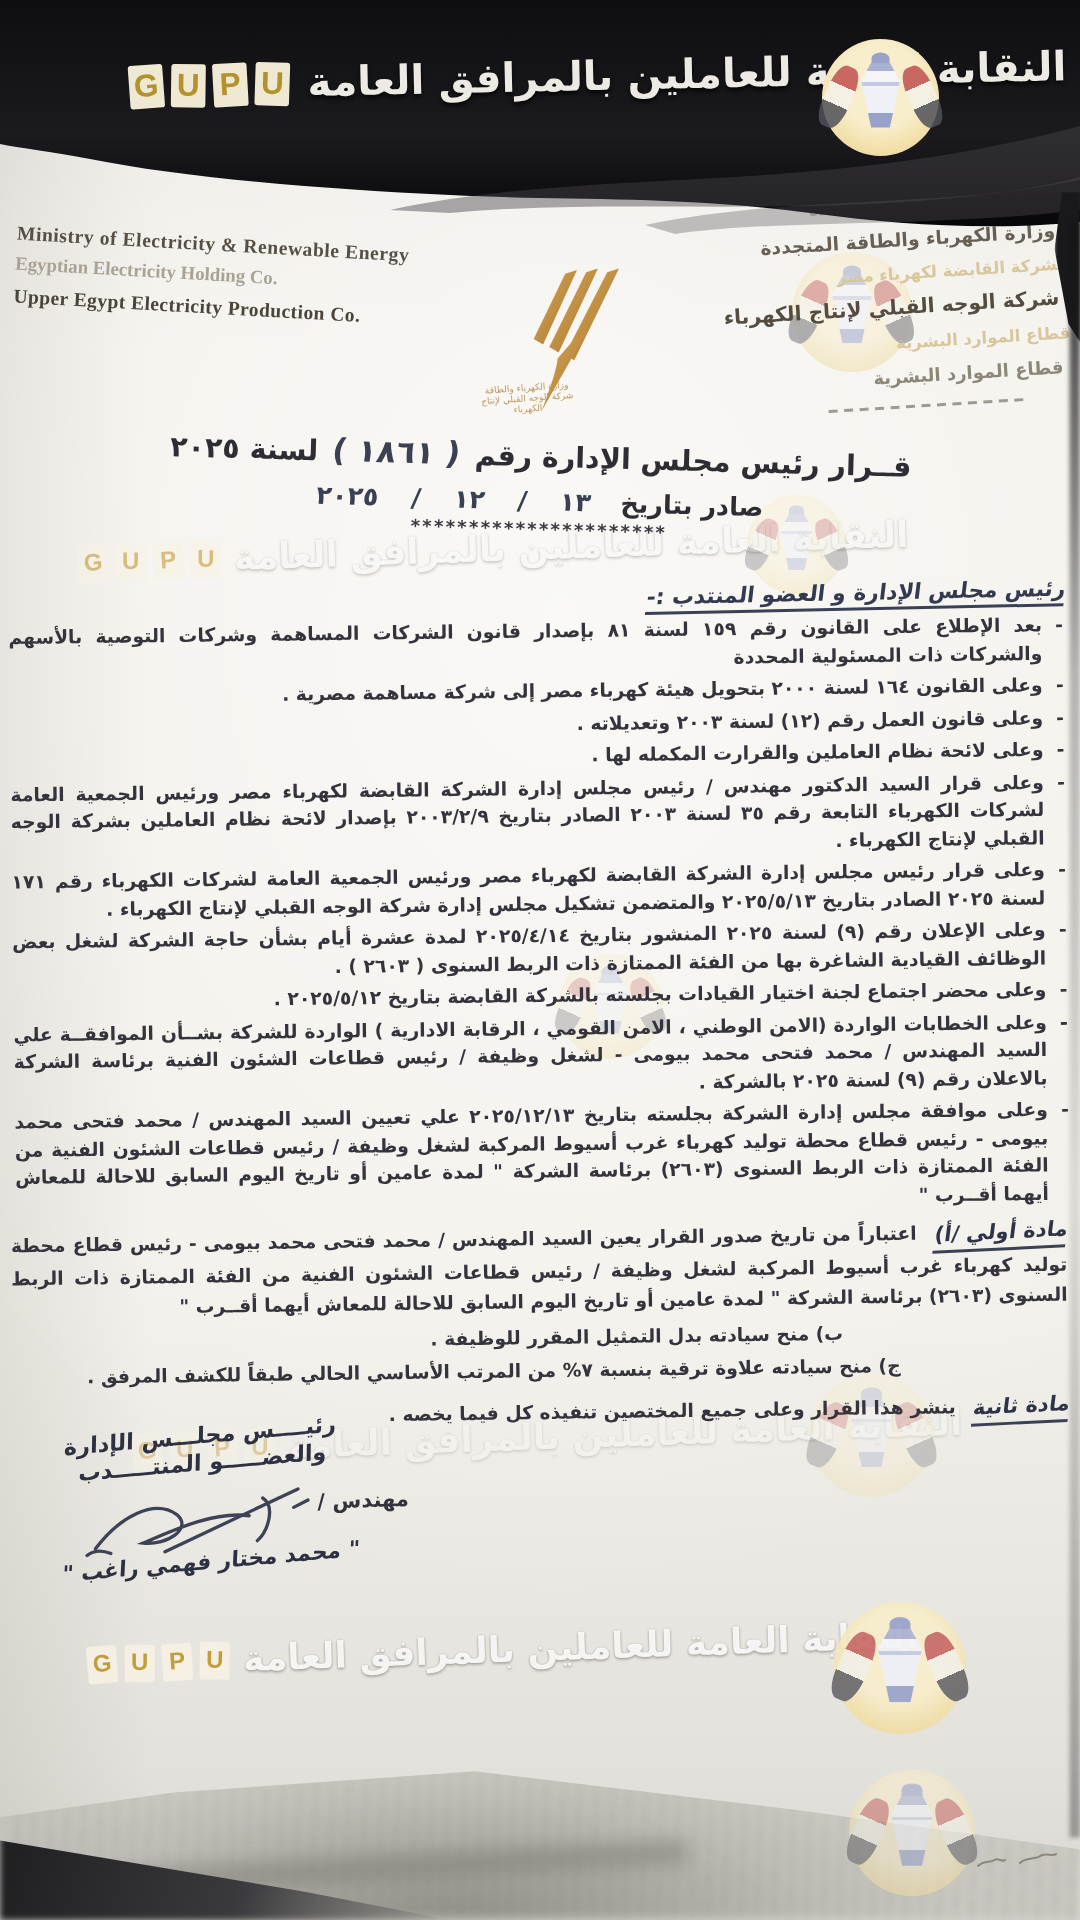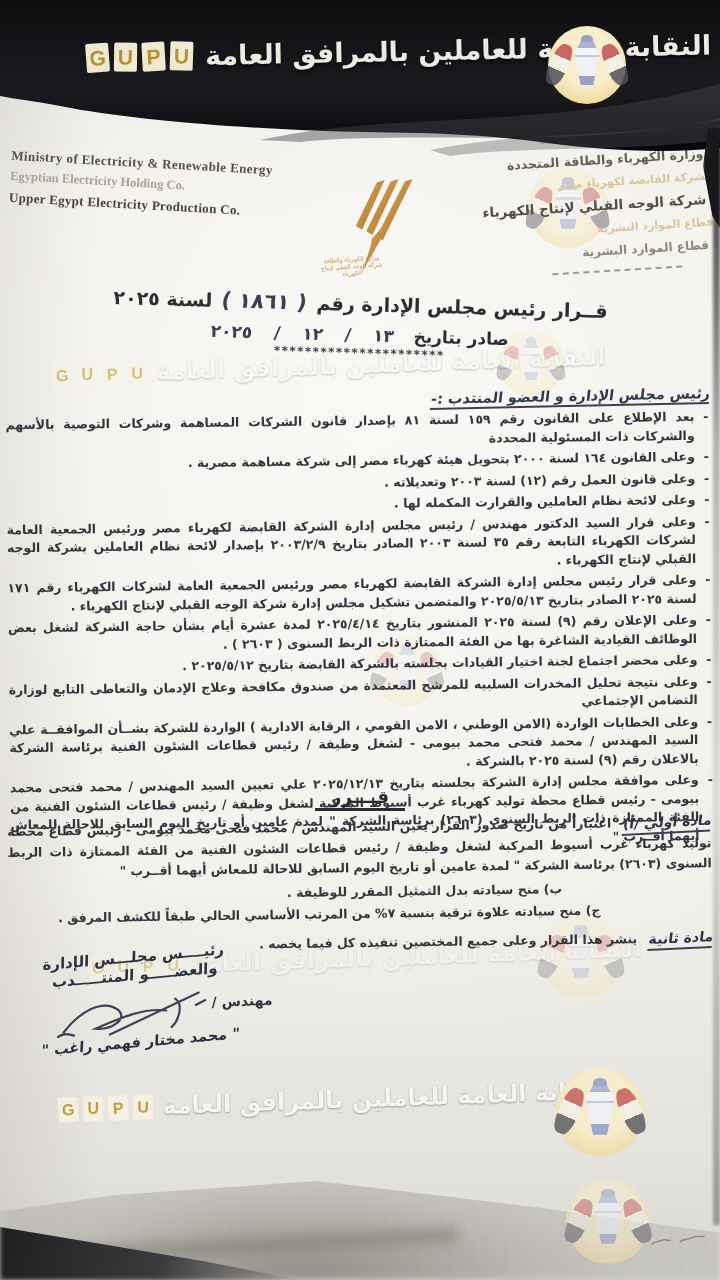--- a/index.html
+++ b/index.html
@@ -284,28 +284,25 @@
 
   <ul class="clauses">
     <li><span class="dash">-</span><span>بعد الإطلاع على القانون رقم ١٥٩ لسنة ٨١ بإصدار قانون الشركات المساهمة وشركات التوصية بالأسهم والشركات ذات المسئولية المحددة</span></li>
     <li><span class="dash">-</span><span>وعلى القانون ١٦٤ لسنة ٢٠٠٠ بتحويل هيئة كهرباء مصر إلى شركة مساهمة مصرية .</span></li>
     <li><span class="dash">-</span><span>وعلى قانون العمل رقم (١٢) لسنة ٢٠٠٣ وتعديلاته .</span></li>
     <li><span class="dash">-</span><span>وعلى لائحة نظام العاملين والقرارت المكمله لها .</span></li>
     <li><span class="dash">-</span><span>وعلى قرار السيد الدكتور مهندس / رئيس مجلس إدارة الشركة القابضة لكهرباء مصر ورئيس الجمعية العامة لشركات الكهرباء التابعة رقم ٣٥ لسنة ٢٠٠٣ الصادر بتاريخ ٢٠٠٣/٢/٩ بإصدار لائحة نظام العاملين بشركة الوجه القبلي لإنتاج الكهرباء .</span></li>
     <li><span class="dash">-</span><span>وعلى قرار رئيس مجلس إدارة الشركة القابضة لكهرباء مصر ورئيس الجمعية العامة لشركات الكهرباء رقم ١٧١ لسنة ٢٠٢٥ الصادر بتاريخ ٢٠٢٥/٥/١٣ والمتضمن تشكيل مجلس إدارة شركة الوجه القبلي لإنتاج الكهرباء .</span></li>
     <li><span class="dash">-</span><span>وعلى الإعلان رقم (٩) لسنة ٢٠٢٥ المنشور بتاريخ ٢٠٢٥/٤/١٤ لمدة عشرة أيام بشأن حاجة الشركة لشغل بعض الوظائف القيادية الشاغرة بها من الفئة الممتازة ذات الربط السنوى ( ٢٦٠٣ ) .</span></li>
     <li><span class="dash">-</span><span>وعلى محضر اجتماع لجنة اختيار القيادات بجلسته بالشركة القابضة بتاريخ ٢٠٢٥/٥/١٢ .</span></li>
-    <li><span class="dash">-</span><span>وعلى نتيجة تحليل المخدرات السلبيه للمرشح المعتمدة من صندوق مكافحة وعلاج الإدمان والتعاطى التابع لوزارة التضامن الإجتماعي</span></li>
+    <li><span class="dash">-</span></li>
     <li><span class="dash">-</span><span>وعلى الخطابات الواردة (الامن الوطني ، الامن القومي ، الرقابة الادارية ) الواردة للشركة بشــأن الموافقــة علي السيد المهندس / محمد فتحى محمد بيومى - لشغل وظيفة / رئيس قطاعات الشئون الفنية برئاسة الشركة بالاعلان رقم (٩) لسنة ٢٠٢٥ بالشركة .</span></li>
     <li><span class="dash">-</span><span>وعلى موافقة مجلس إدارة الشركة بجلسته بتاريخ ٢٠٢٥/١٢/١٣ علي تعيين السيد المهندس / محمد فتحى محمد بيومى - رئيس قطاع محطة توليد كهرباء غرب أسيوط المركبة لشغل وظيفة / رئيس قطاعات الشئون الفنية من الفئة الممتازة ذات الربط السنوى (٢٦٠٣) برئاسة الشركة " لمدة عامين أو تاريخ اليوم السابق للاحالة للمعاش أيهما أقــرب "</span></li>
   </ul>
 
-  <div class="decision-heading">
-    <span>قــــرر</span>
-  </div>
 
   <div class="articles">
     <div class="art-text">
       <span class="art-label">مادة أولي /أ)</span>
       <span>اعتباراً من تاريخ صدور القرار يعين السيد المهندس / محمد فتحى محمد بيومى - رئيس قطاع محطة توليد كهرباء غرب أسيوط المركبة لشغل وظيفة / رئيس قطاعات الشئون الفنية من الفئة الممتازة ذات الربط السنوى (٢٦٠٣) برئاسة الشركة " لمدة عامين أو تاريخ اليوم السابق للاحالة للمعاش أيهما أقــرب "</span>
     </div>
     <div class="item-b">ب) منح سيادته بدل التمثيل المقرر للوظيفة .</div>
     <div class="item-c">ج) منح سيادته علاوة ترقية بنسبة ٧% من المرتب الأساسي الحالي طبقاً للكشف المرفق .</div>
     <div class="art2">
       <span class="art-label">مادة ثانية</span>

